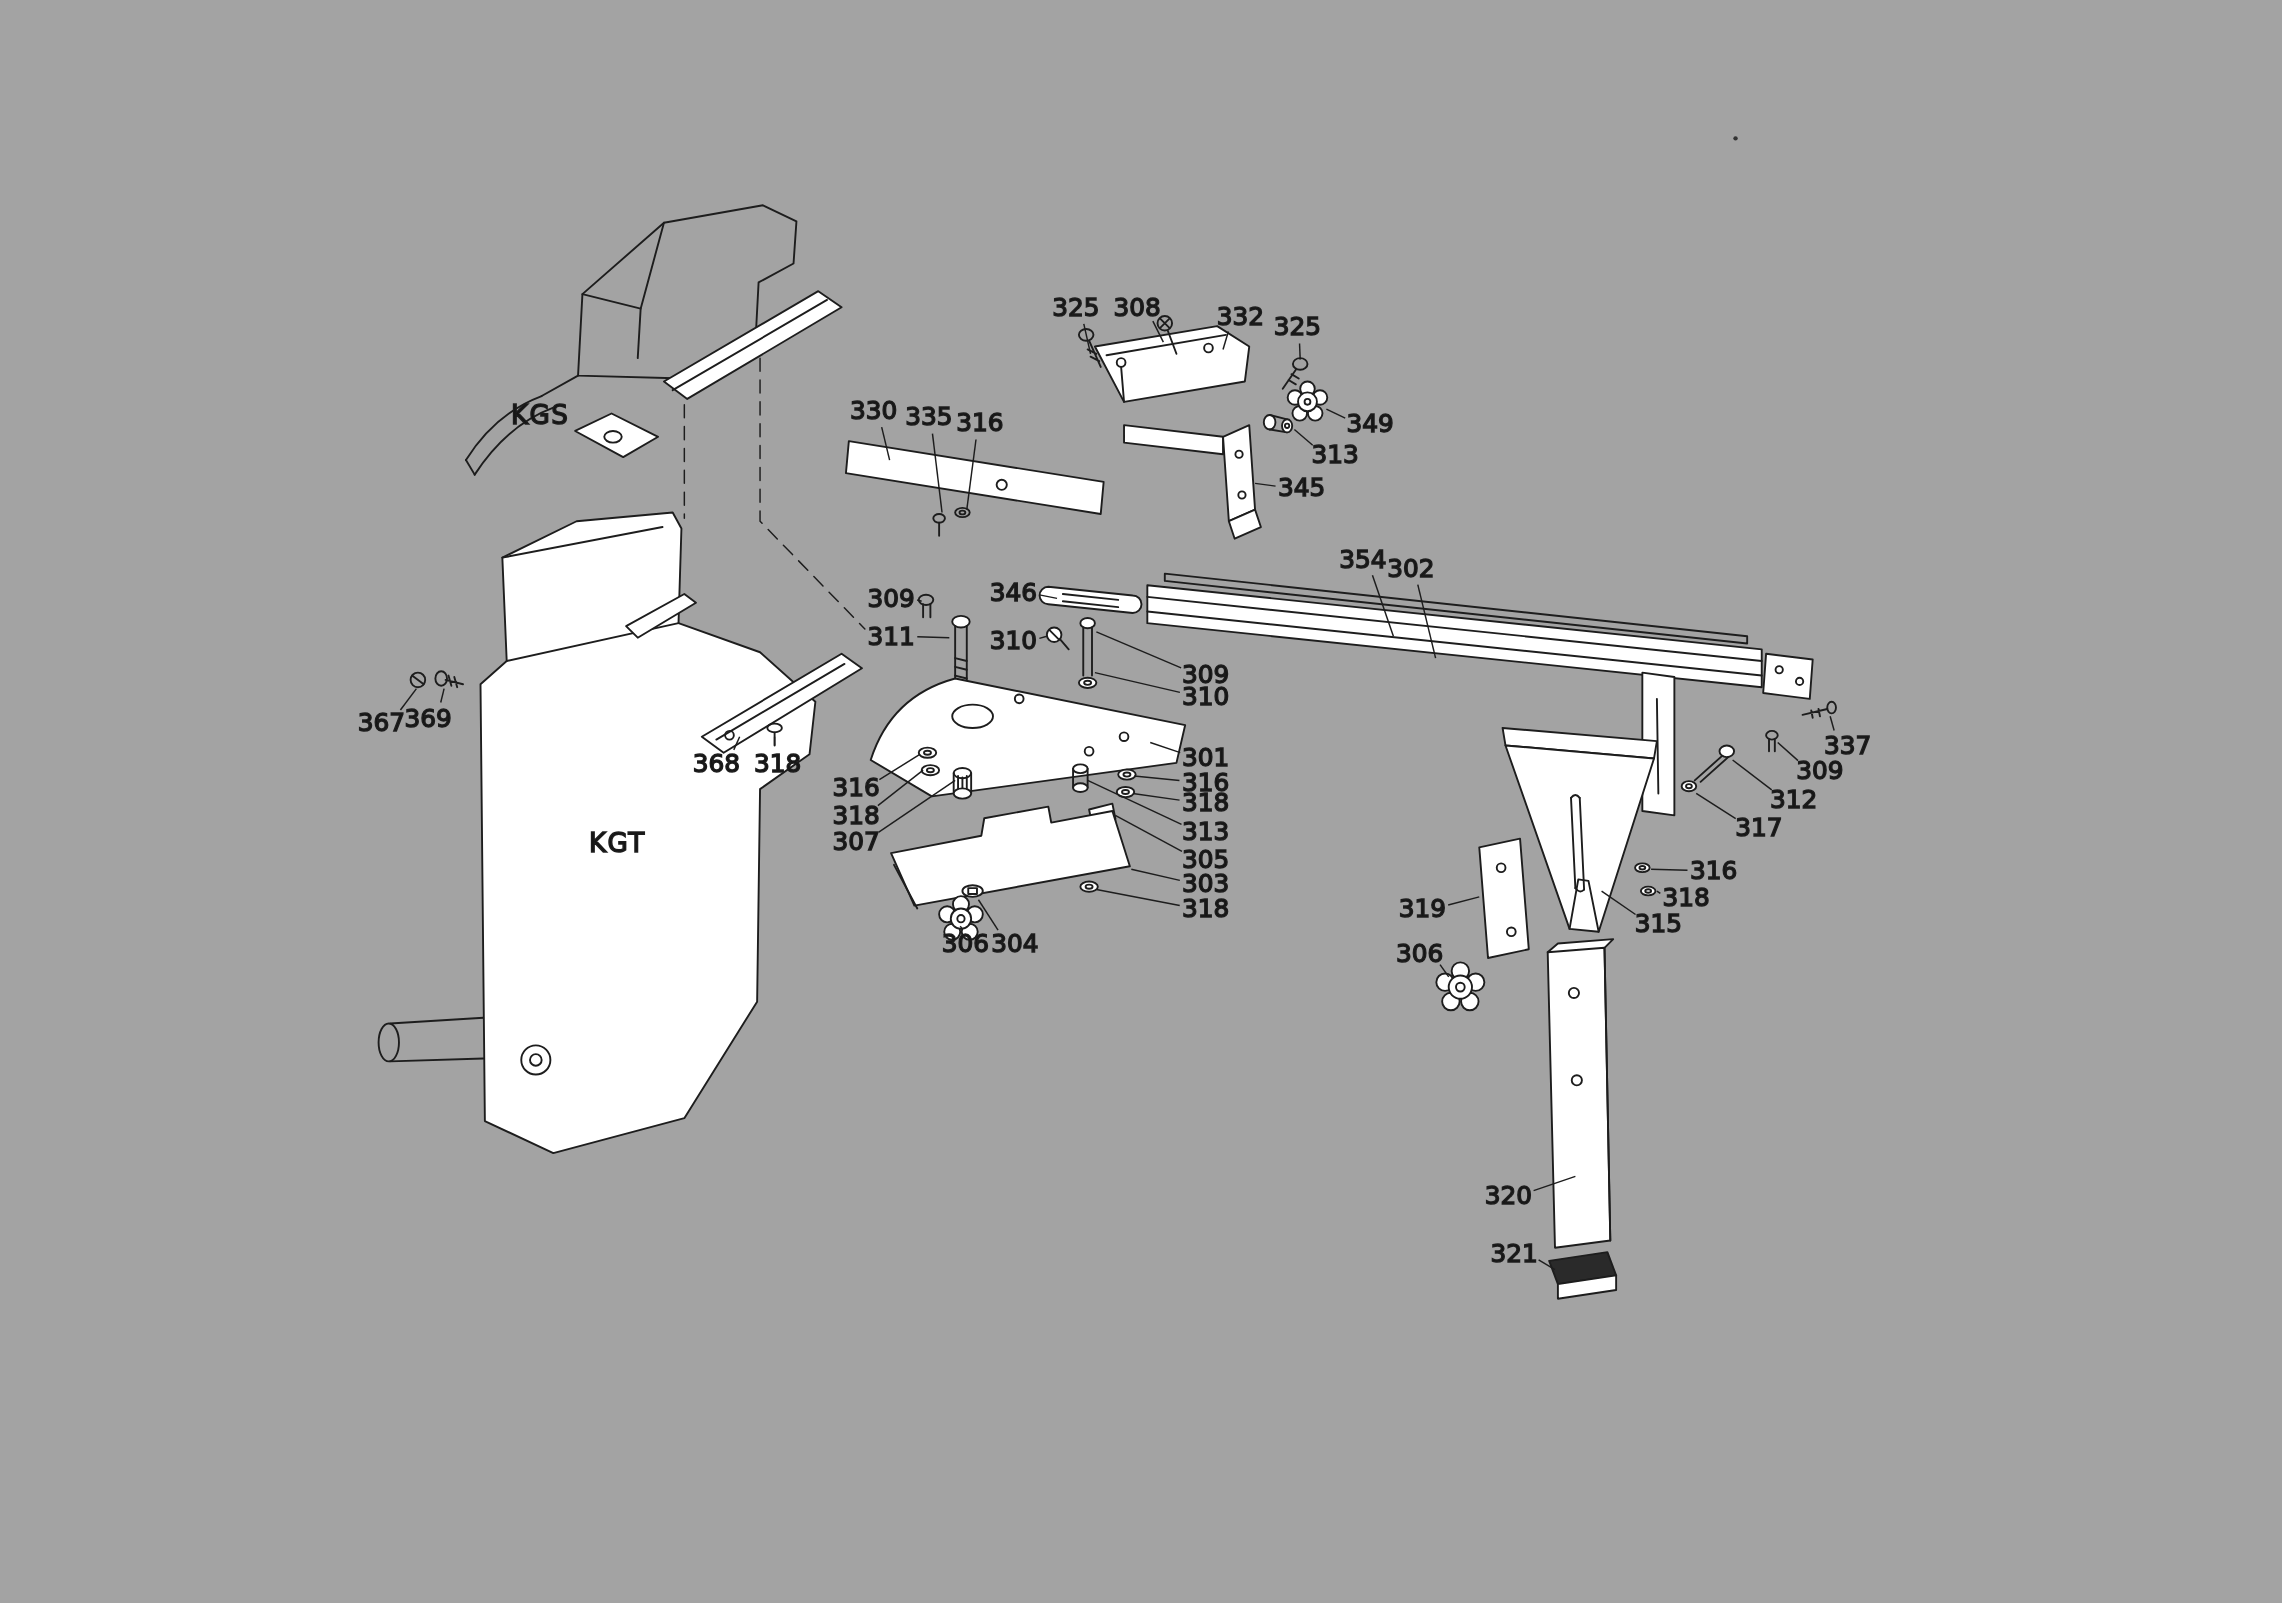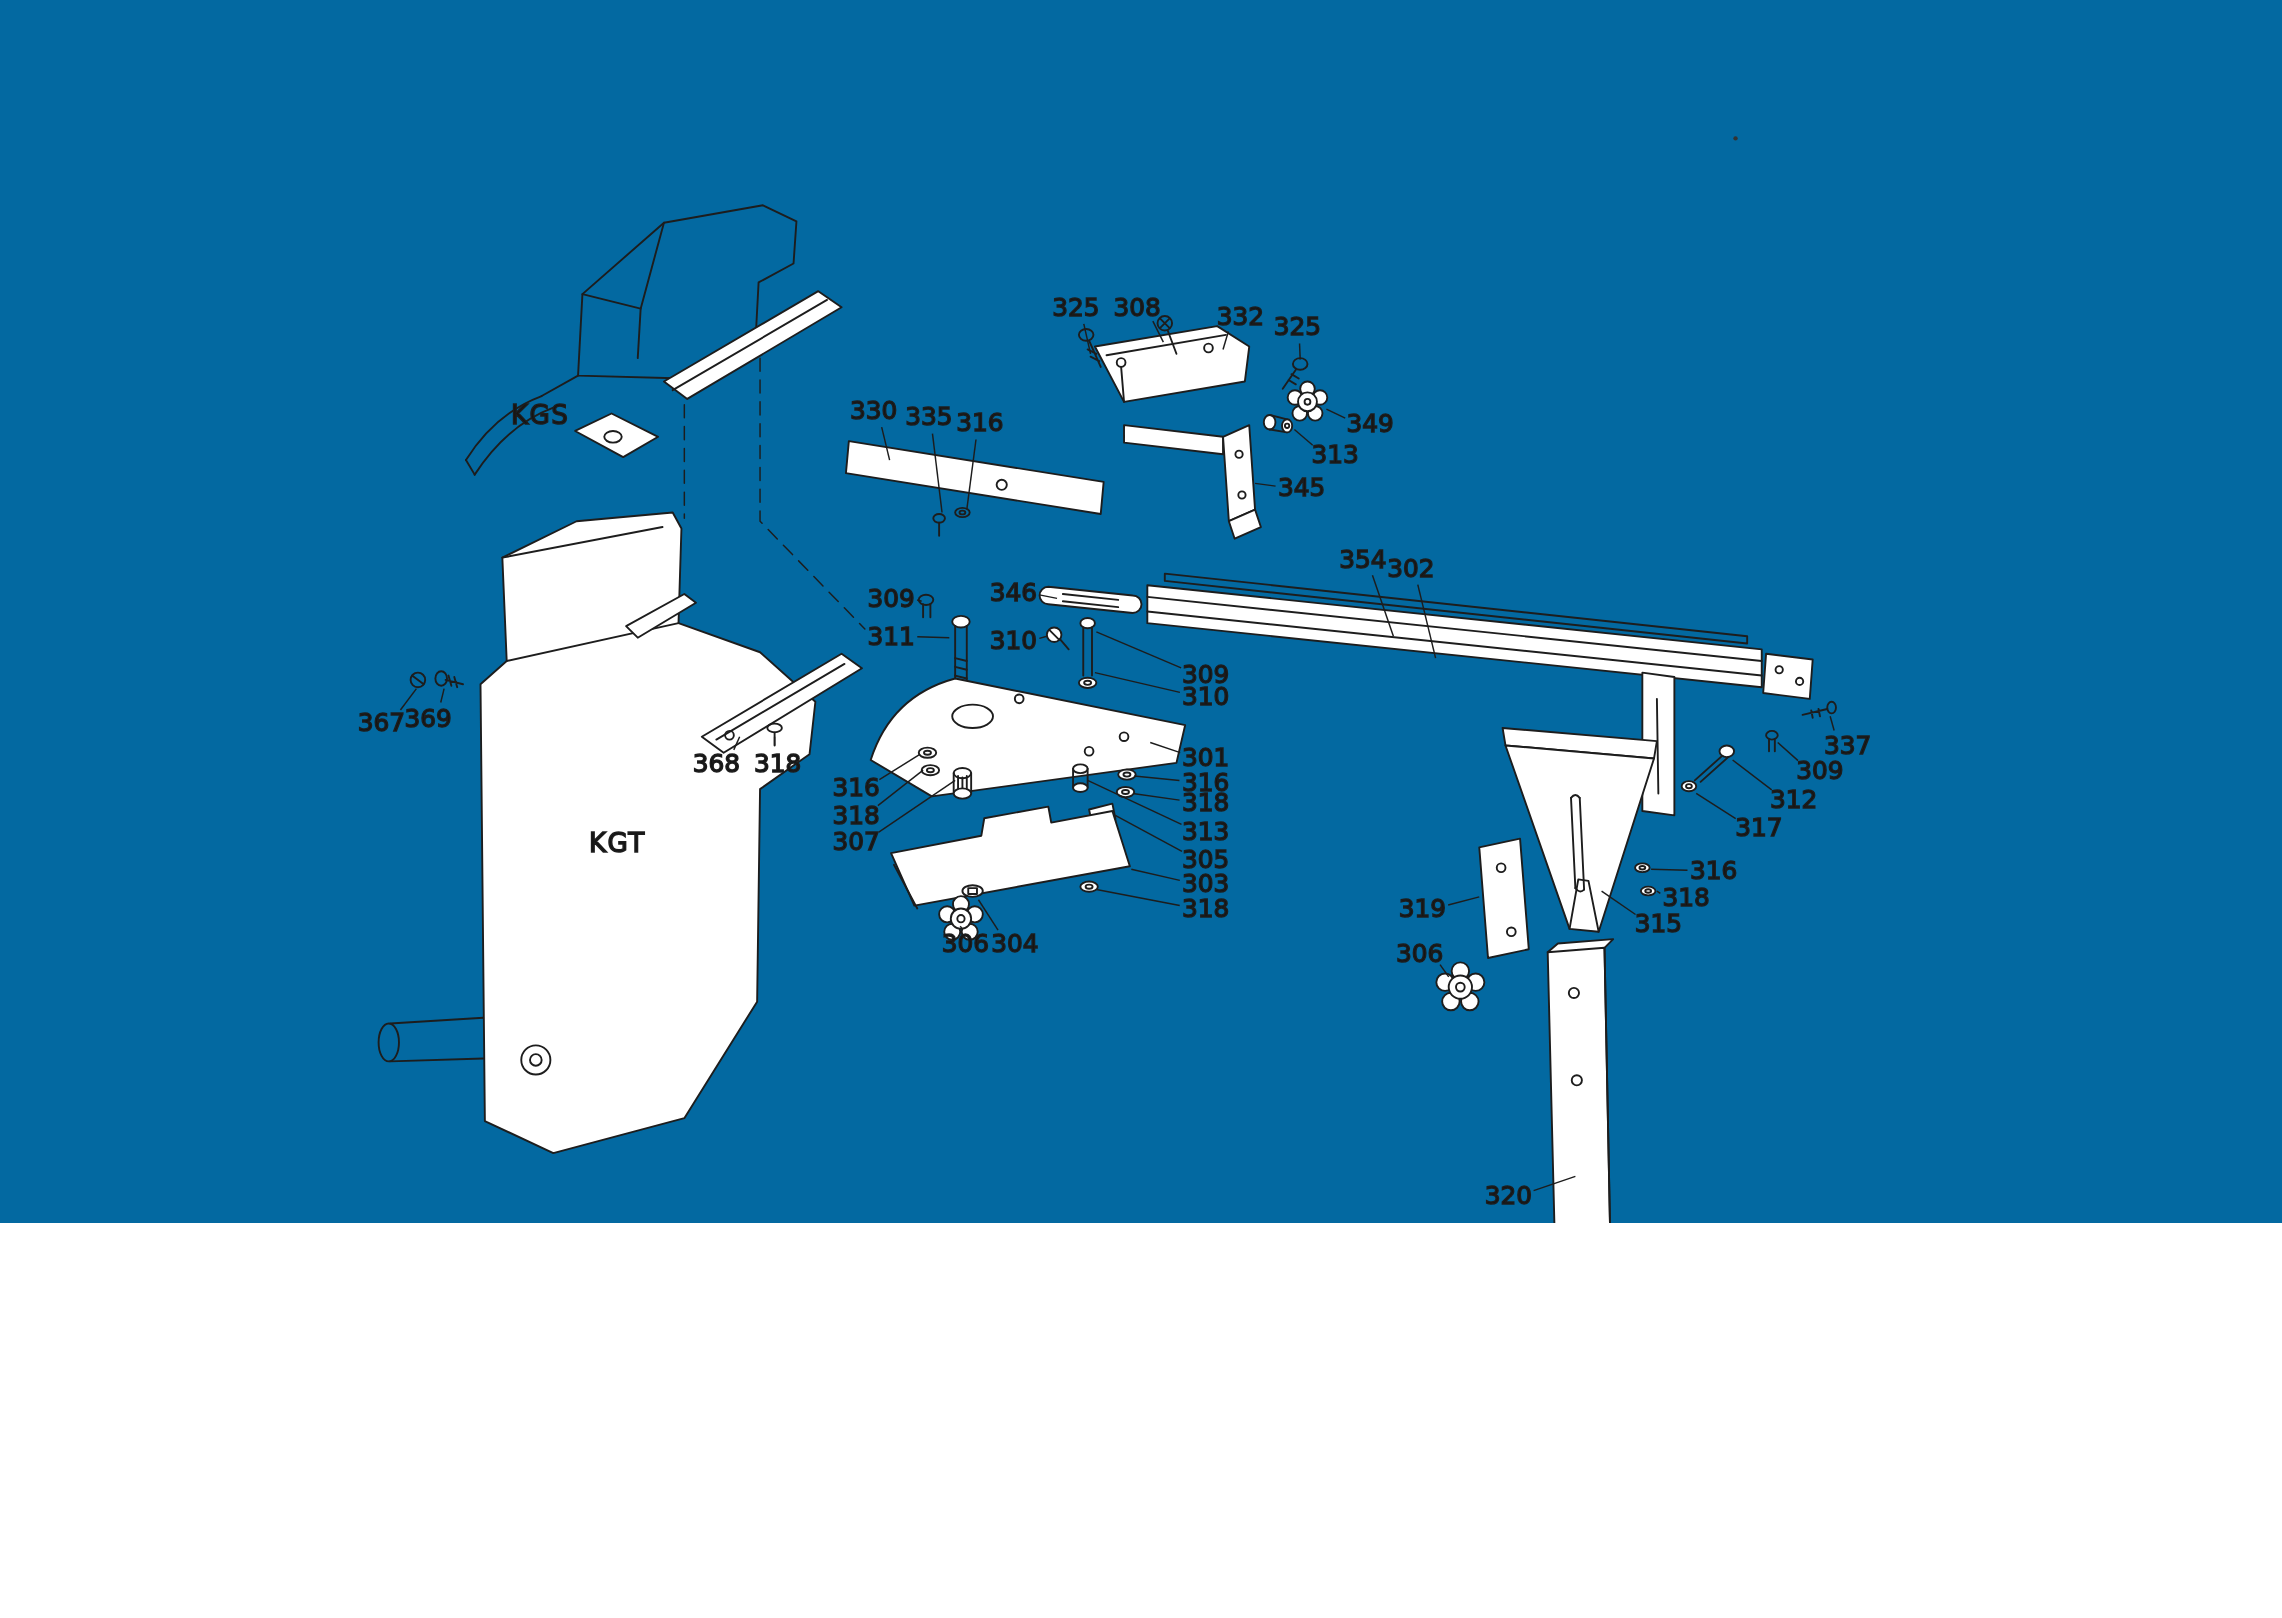--- a/index.html
+++ b/index.html
@@ -1,16 +1,16 @@
 <!DOCTYPE html>
 <html style="font-size:15px"><head>
 <meta charset="utf-8">
 <style>
   html,body{margin:0;padding:0;background:#ffffff;}
-  .canvas{width:2283px;height:1223px;position:relative;overflow:hidden;background:#0369a1;}
+  .canvas{width:2283px;height:1603px;position:relative;overflow:hidden;background:#a3a3a3;}
   svg{display:block;}
   .stroke{stroke:#1d1d1d;fill:none;stroke-width:1.3;stroke-linejoin:round;stroke-linecap:round;}
   .part{fill:#ffffff;}
   .lbl{font-family:"DejaVu Sans",sans-serif;font-size:17px;fill:#141414;text-anchor:middle;}
   .machine-lbl{font-family:"DejaVu Sans",sans-serif;font-size:18px;fill:#141414;text-anchor:middle;letter-spacing:1px;}
   .leader{stroke:#1d1d1d;stroke-width:1;fill:none;}
   .dash{stroke-dasharray:9 6;stroke-width:1;}
 </style>
 </head>
 <body>

